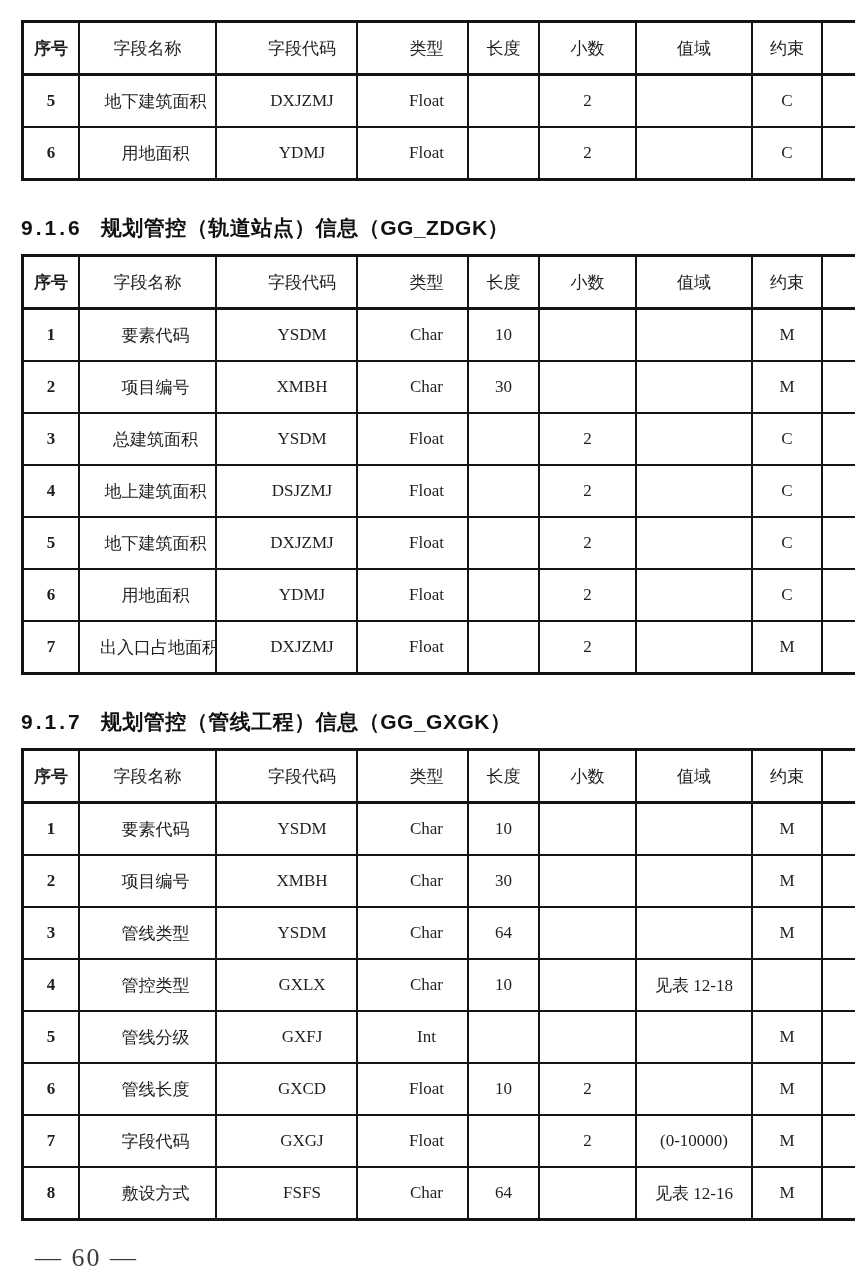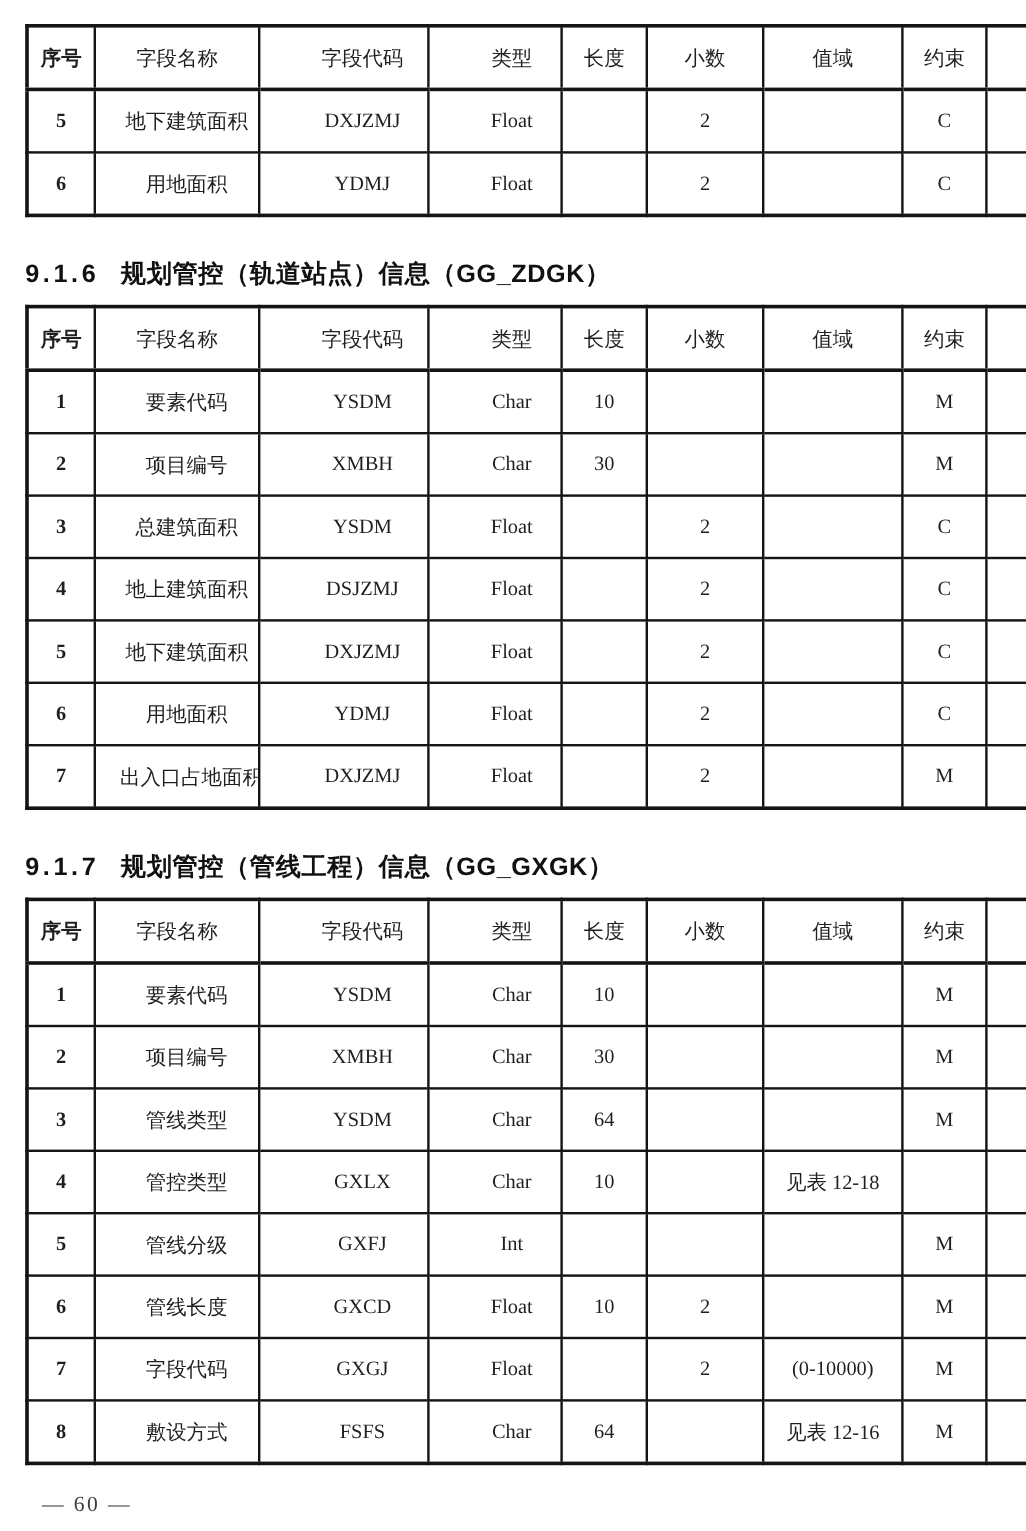--- a/index.html
+++ b/index.html
@@ -60,21 +60,21 @@
     margin: 33px 0 12px 0;
     letter-spacing: 0.5px;
   }
   .section-heading .sec-num {
     letter-spacing: 3px;
     margin-right: 18px;
   }
   .footer {
     margin-top: 22px;
     padding-left: 14px;
-    font-size: 18px;
+    font-size: 26px;
     color: #3d3d3d;
     letter-spacing: 2px;
   }
 </style>
 </head>
 <body>
 
 <div class="page">
 
   <table class="spec">

